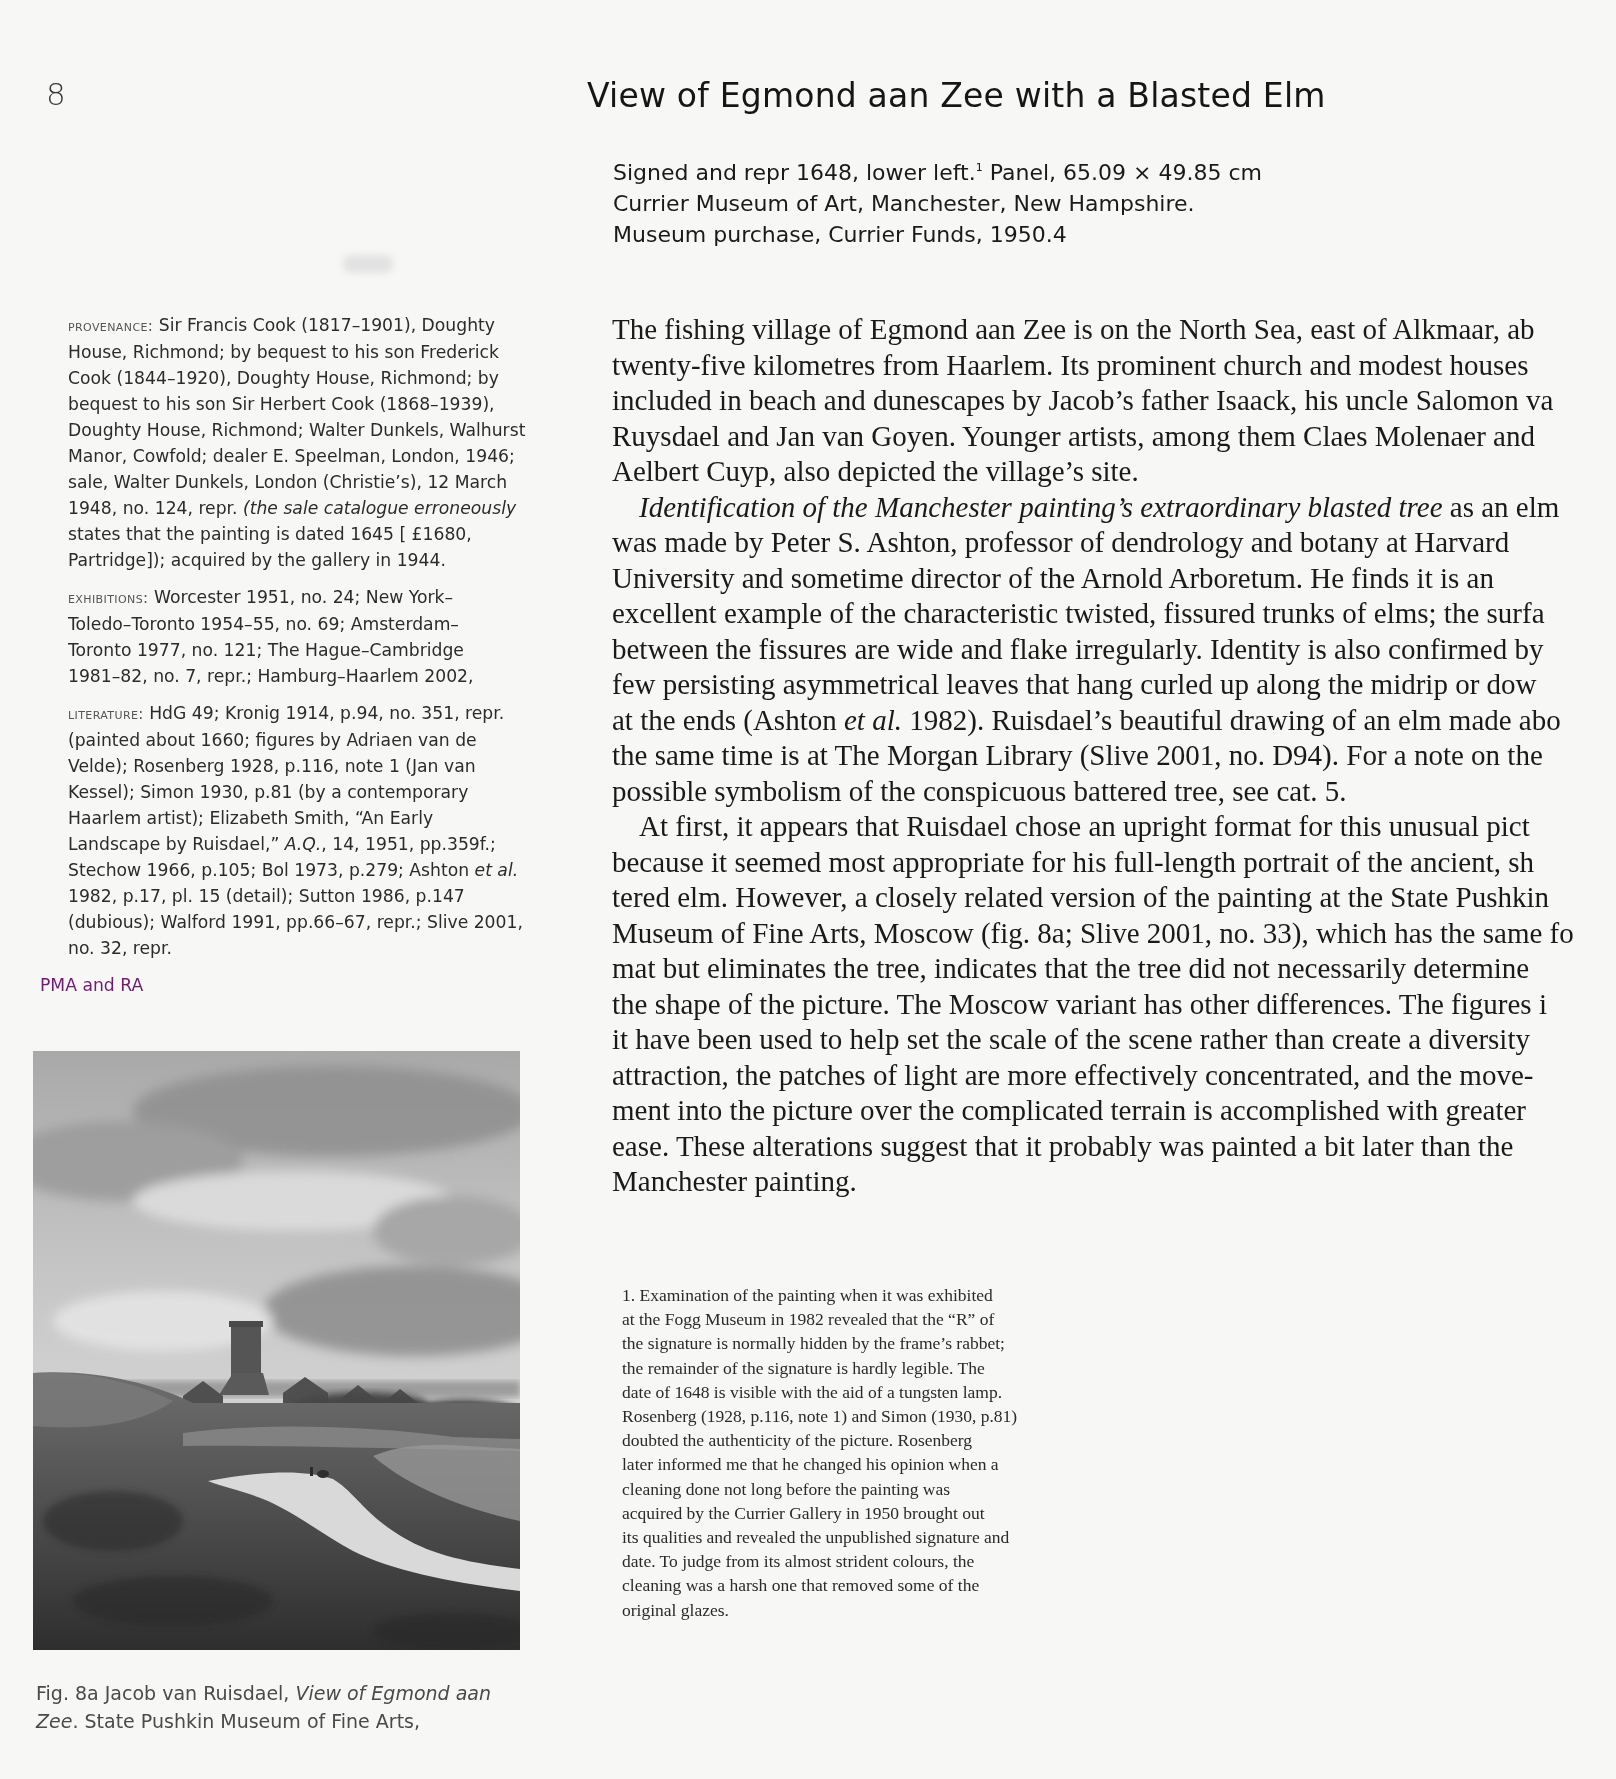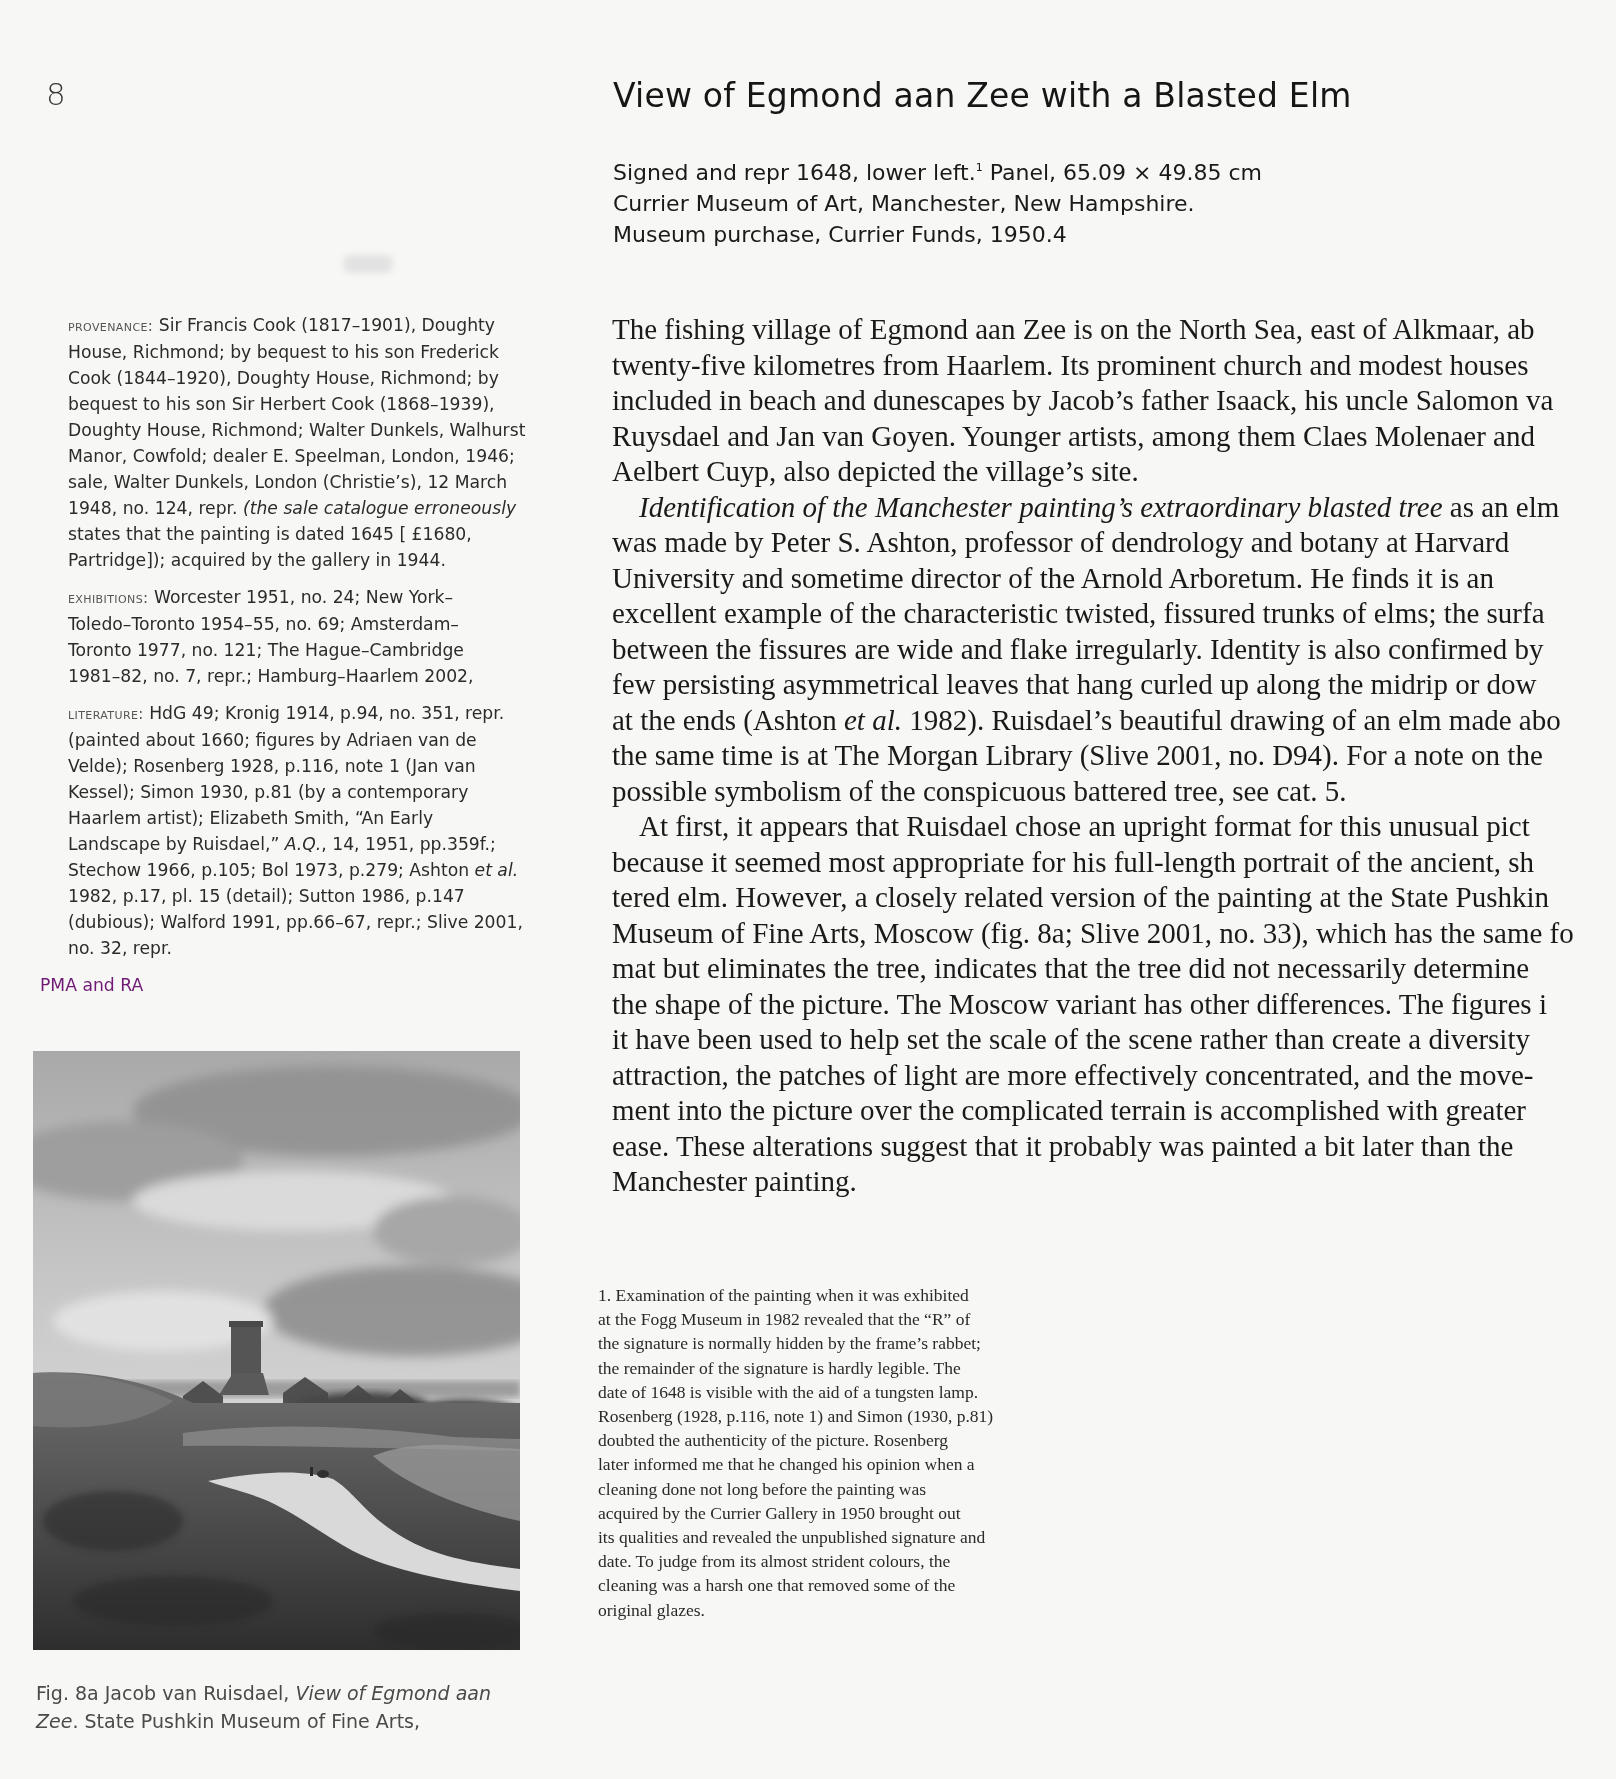--- a/index.html
+++ b/index.html
@@ -18,21 +18,21 @@
       position: absolute;
       left: 46px;
       top: 76px;
       font-family: "DejaVu Sans", sans-serif;
       font-size: 31px;
       color: #3a3a3a;
       font-weight: 300;
     }
     .title {
       position: absolute;
-      left: 613px;
+      left: 587px;
       top: 76px;
       font-family: "DejaVu Sans", sans-serif;
       font-size: 33px;
       letter-spacing: 0.2px;
       color: #161616;
       margin: 0;
       font-weight: normal;
       white-space: nowrap;
     }
     .meta {
@@ -108,21 +108,21 @@
     .footnotes {
       position: absolute;
       left: 598px;
       top: 1283px;
       width: 520px;
       font-family: "Liberation Serif", serif;
       font-size: 17.5px;
       line-height: 24.2px;
       color: #2a2a2a;
     }
-    .footnotes .line { display: block; white-space: nowrap; }
+    .footnotes .line { display: block; white-space: nowrap; margin-left: 24px; }
 
     .scan-smudge {
       position: absolute;
       left: 343px;
       top: 255px;
       width: 50px;
       height: 18px;
       background: #e2e2e2;
       filter: blur(3px);
       border-radius: 8px;

